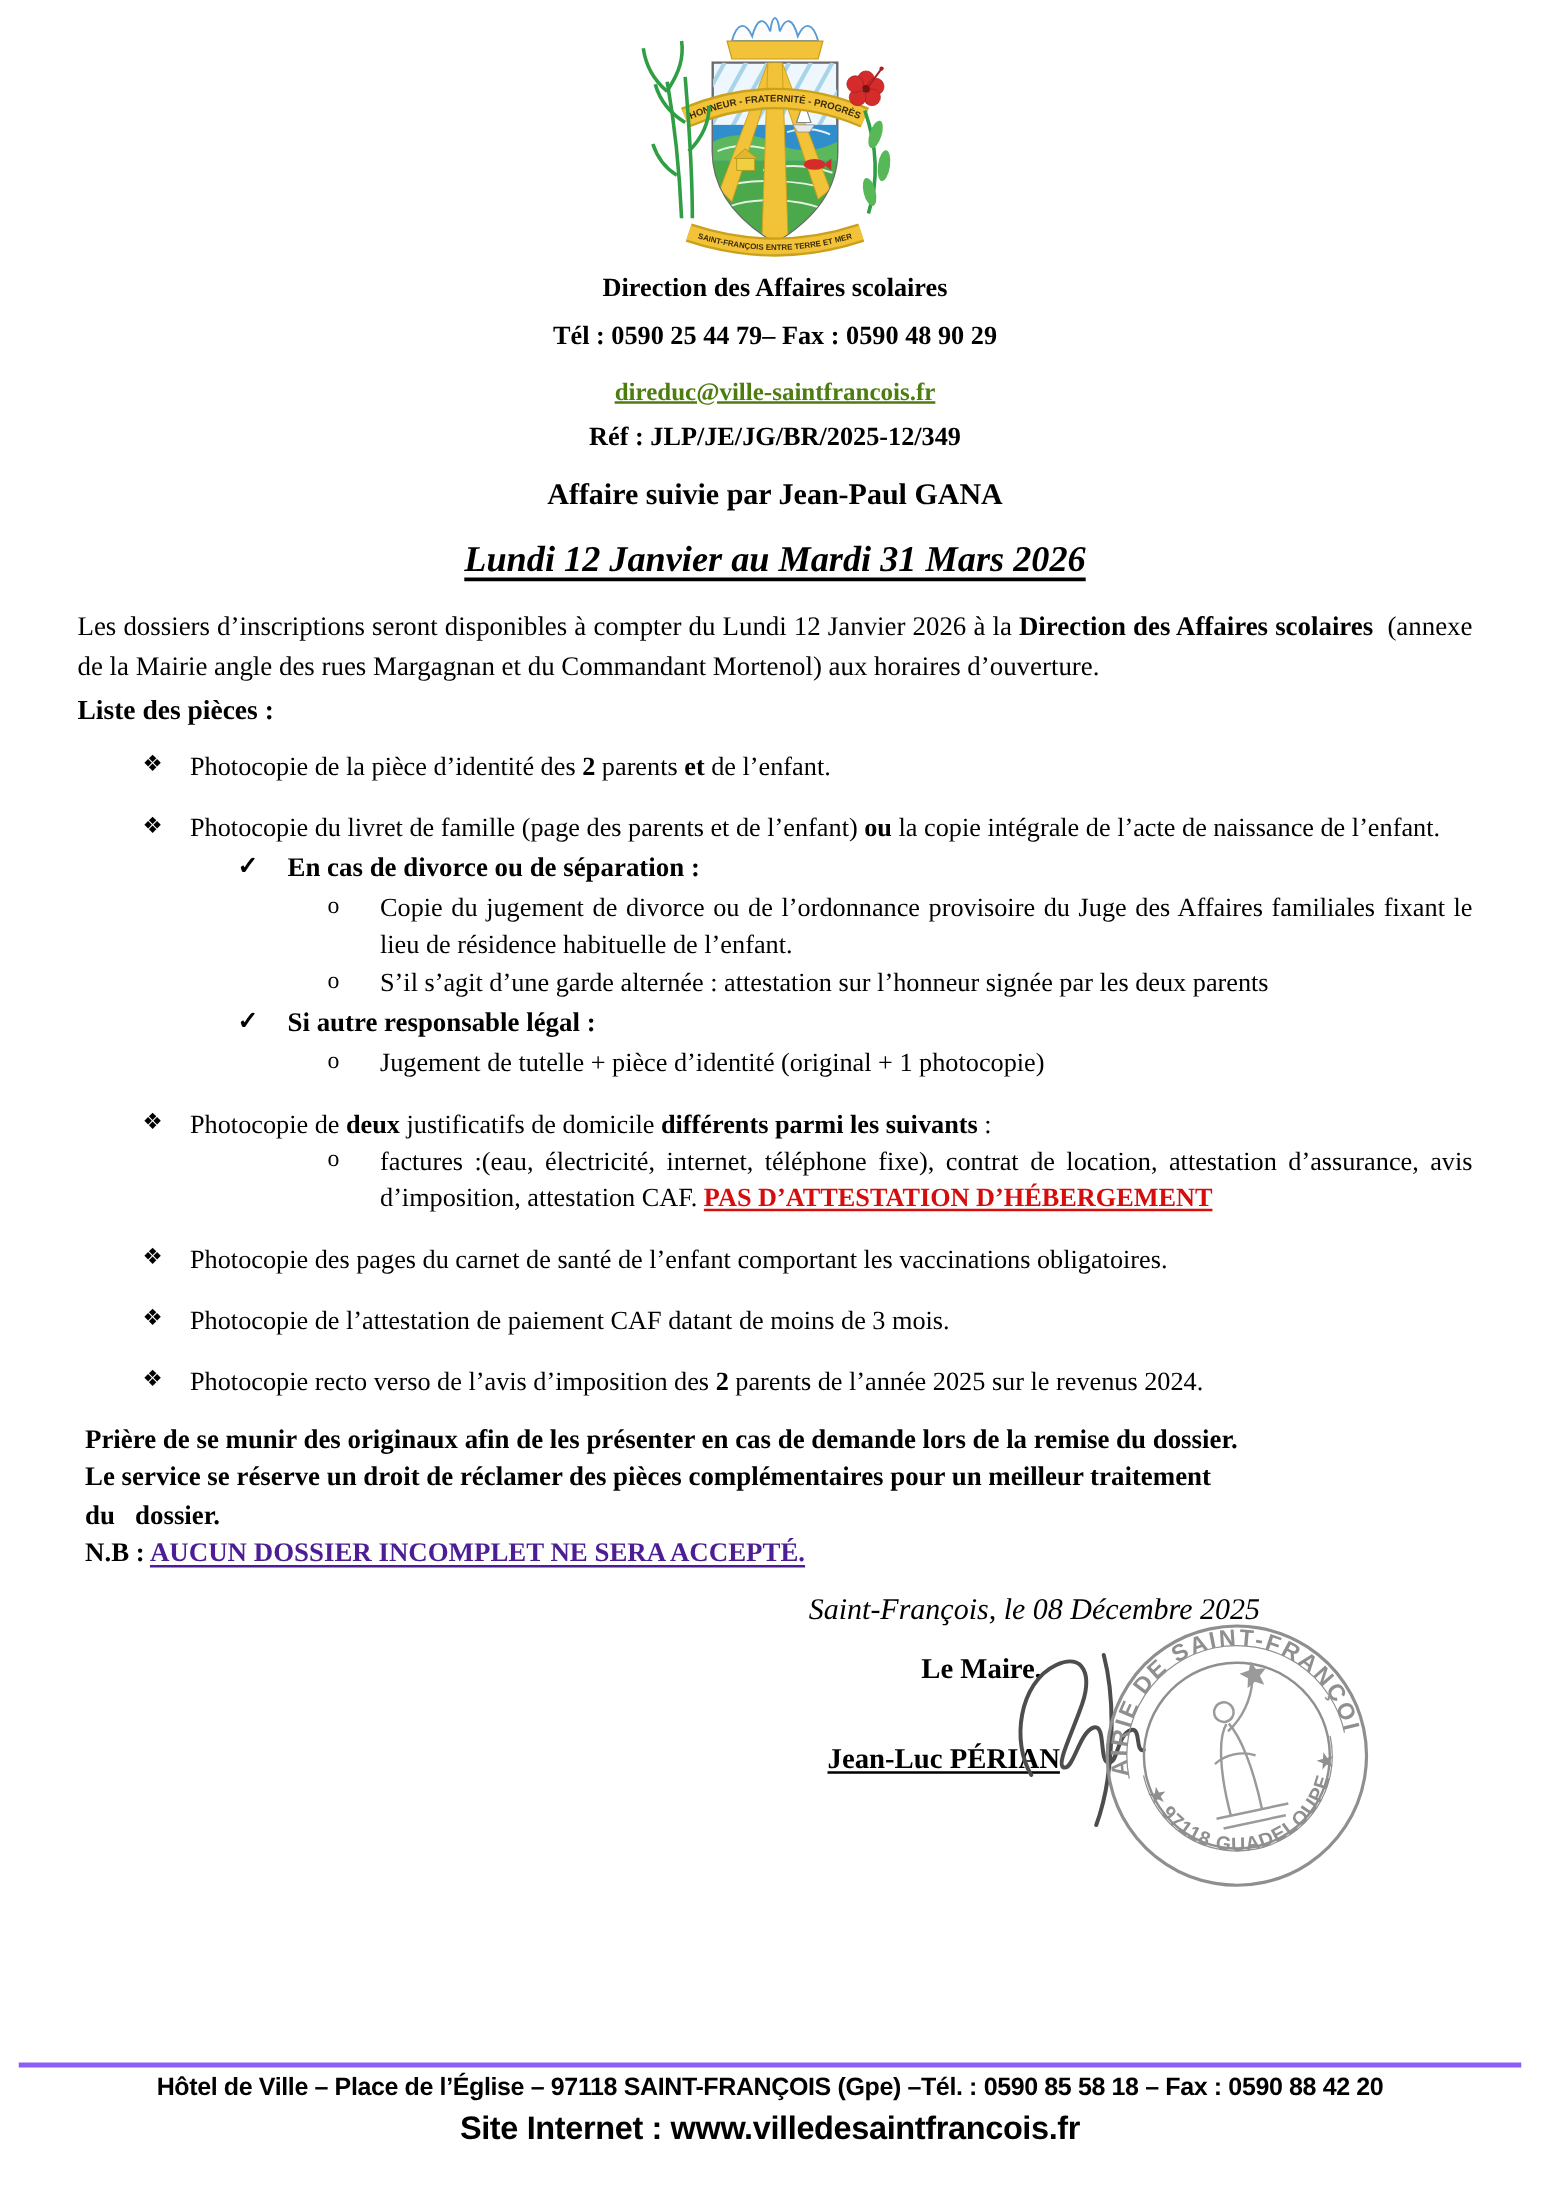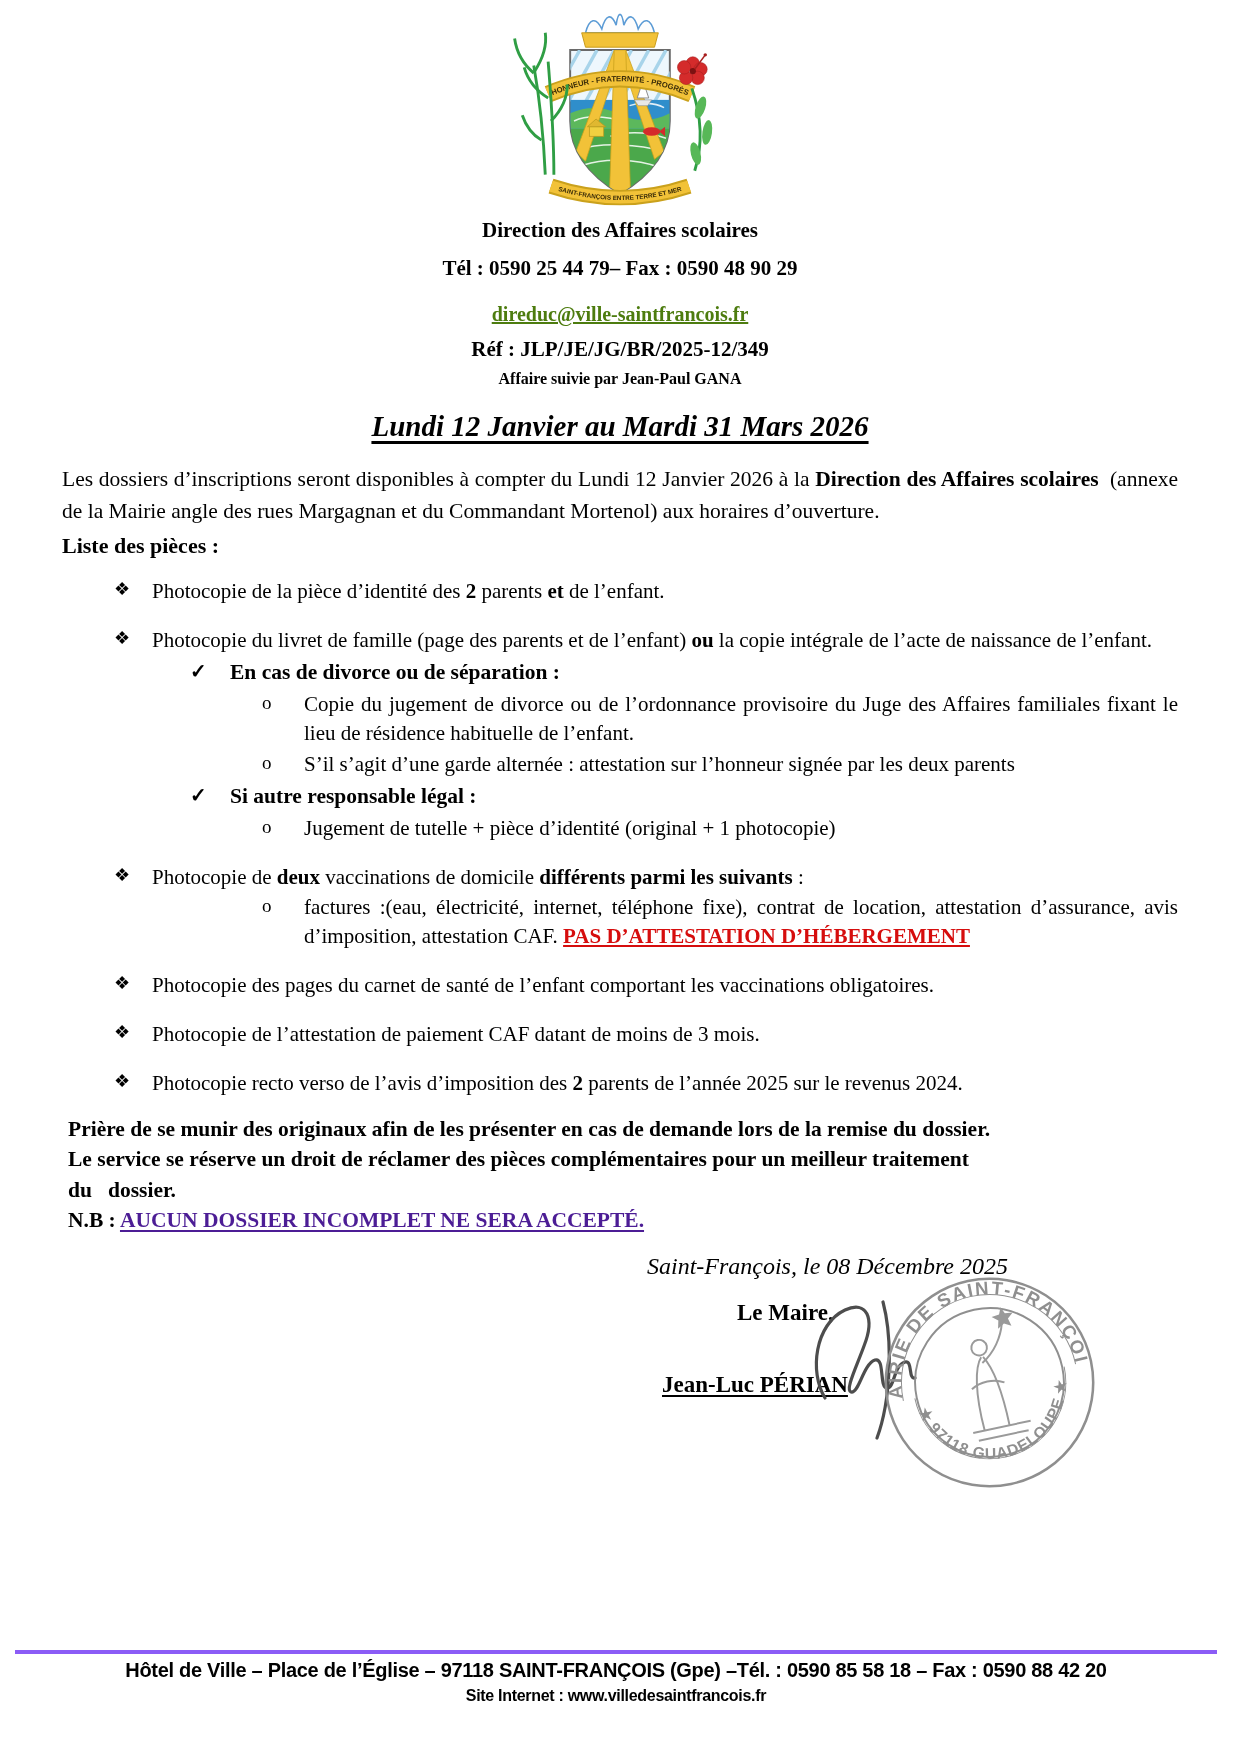--- a/index.html
+++ b/index.html
@@ -9,21 +9,21 @@
     font-family:"Liberation Serif", "DejaVu Serif", serif;
   }
   .header{ text-align:center; padding-top:6px; }
   .crest{ display:block; margin:0 auto; }
   .h-line{ font-weight:bold; }
   .dept{ font-size:21px; margin-top:6px; }
   .phone{ font-size:21px; margin-top:13px; }
   .email{ font-size:20px; margin-top:11px; color:#4d7c0f; text-decoration:underline; font-weight:bold; display:inline-block;}
   .email-wrap{ margin-top:11px; }
   .ref{ font-size:21px; margin-top:11px; }
-  .handled{ font-size:16px; margin-top:8px; }
+  .handled{ font-size:24px; margin-top:21px; }
 
   .banner{
     margin:10px 62px 0 62px;
     background:#7d9acd;
     border:2px solid #0a0a0a;
     box-shadow: inset 0 3px 0 rgba(235,235,235,.95), inset 0 -2px 0 rgba(90,90,90,.45), 0 2px 0 #9a9a9a;
     text-align:center;
     padding:7px 0 9px 0;
   }
   .banner div{ font-weight:bold; font-size:33px; line-height:37px; color:#0d0d1f; letter-spacing:.2px; }
@@ -59,21 +59,21 @@
   .date-line{ margin-top:18px; text-align:right; padding-right:170px; font-style:italic; font-size:24px; }
 
   .sign-area{ position:relative; height:175px; margin:0 62px; }
   .role{ position:absolute; left:675px; top:20px; font-weight:bold; font-size:23px; }
   .mayor-name{ position:absolute; left:600px; top:92px; font-weight:bold; font-size:23px; text-decoration:underline; text-underline-offset:3px;}
   .signature{ position:absolute; left:725px; top:0; }
   .stamp{ position:absolute; left:815px; top:-10px; }
 
   .footer{ position:absolute; left:15px; right:23px; top:1650px; border-top:4px solid #8b5cf6; background:transparent; z-index:2; text-align:center; }
   .footer .f1{ margin-top:5px; font-family:"Liberation Sans", "DejaVu Sans", sans-serif; font-weight:bold; font-size:20px; letter-spacing:-0.3px;}
-  .footer .f2{ margin-top:5px; font-family:"Liberation Sans", "DejaVu Sans", sans-serif; font-weight:bold; font-size:16px; letter-spacing:-0.3px;}
+  .footer .f2{ margin-top:5px; font-family:"Liberation Sans", "DejaVu Sans", sans-serif; font-weight:bold; font-size:26px; letter-spacing:-0.3px;}
 </style>
 </head>
 <body>
 
 <div class="page">
 
   <div class="header">
     <svg class="crest" width="250" height="206" viewBox="0 0 260 215">
       <defs>
         <clipPath id="shieldClip">
@@ -204,21 +204,21 @@
     <div class="li li-c">
       <span class="b">✓</span>
       <span class="t"><span style="font-weight: bold;">Si autre responsable légal :</span></span>
     </div>
     <div class="li li-o">
       <span class="b">o</span>
       <span class="t"><span>Jugement de tutelle + pièce d’identité (original + 1 photocopie)</span></span>
     </div>
     <div class="li li-d mt20">
       <span class="b">❖</span>
-      <span class="t"><span>Photocopie de </span><span style="font-weight: bold;">deux</span><span> vaccinations de domicile </span><span style="font-weight: bold;">différents parmi les suivants</span><span> :</span></span>
+      <span class="t"><span>Photocopie de </span><span style="font-weight: bold;">deux</span><span> justificatifs de domicile </span><span style="font-weight: bold;">différents parmi les suivants</span><span> :</span></span>
     </div>
     <div class="li li-o">
       <span class="b">o</span>
       <span class="t"><span>factures :(eau, électricité, internet, téléphone fixe), contrat de location, attestation d’assurance, avis d’imposition, attestation CAF. </span><span style="font-weight: bold; text-decoration: underline; color: rgb(214, 13, 13);">PAS D’ATTESTATION D’HÉBERGEMENT</span></span>
     </div>
     <div class="li li-d mt20">
       <span class="b">❖</span>
       <span class="t"><span>Photocopie des pages du carnet de santé de l’enfant comportant les vaccinations obligatoires.</span></span>
     </div>
     <div class="li li-d mt20">

